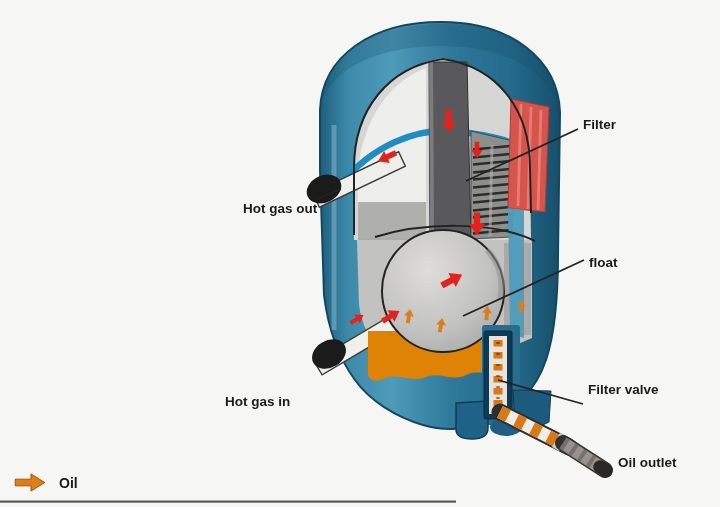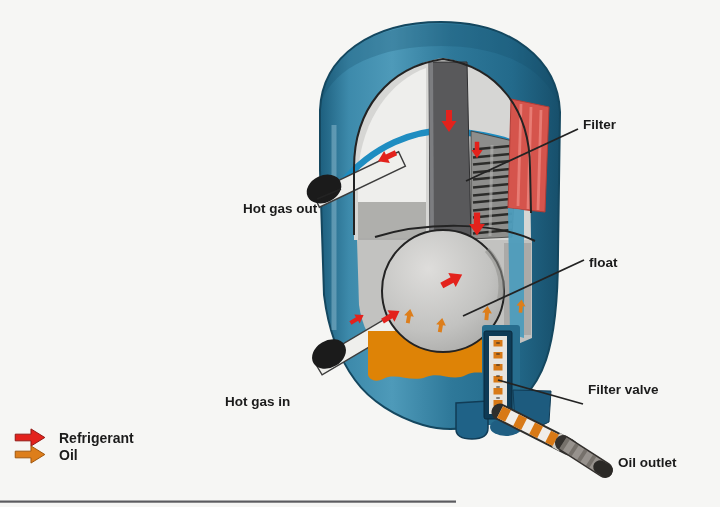--- a/index.html
+++ b/index.html
@@ -185,26 +185,20 @@
     <rect x="0" y="500.5" width="456" height="2.2" fill="#45454a" opacity="0.88"></rect>
   </svg>
 
   <div class="lbl" style="left:223px;top:201px;padding-left:20px;">Hot gas out</div>
   <div class="lbl" style="left:225px;top:366px;margin-top:28px;">Hot gas in</div>
   <div class="lbl" style="left:583px;top:117px;">Filter</div>
   <div class="lbl" style="left:589px;top:255px;">float</div>
   <div class="lbl" style="left:588px;top:382px;">Filter valve</div>
   <div class="lbl" style="left:618px;top:455px;">Oil outlet</div>
 
-  <div class="legend-item" style="left:14px;top:427px;">
-    <svg class="arrow-icon" width="33" height="21" viewBox="0 0 34 22">
-      <polygon points="1,7.5 17.5,7.5 17.5,2 32,11 17.5,20 17.5,14.5 1,14.5" stroke="#8e1410" stroke-width="1" fill="#e3221c"></polygon>
-    </svg>
-    <span class="txt">Refrigerant</span>
-  </div>
-  <div class="legend-item" style="left:14px;top:444px;">
+  <div class="legend-item" style="left:14px;top:472px;">
     <svg class="arrow-icon" width="33" height="21" viewBox="0 0 34 22">
       <polygon points="1,7.5 17.5,7.5 17.5,2 32,11 17.5,20 17.5,14.5 1,14.5" stroke="#9c5207" stroke-width="1" fill="#dd7e1b"></polygon>
     </svg>
     <span class="txt">Oil</span>
   </div>
 
 </div>
 
 </body></html>

